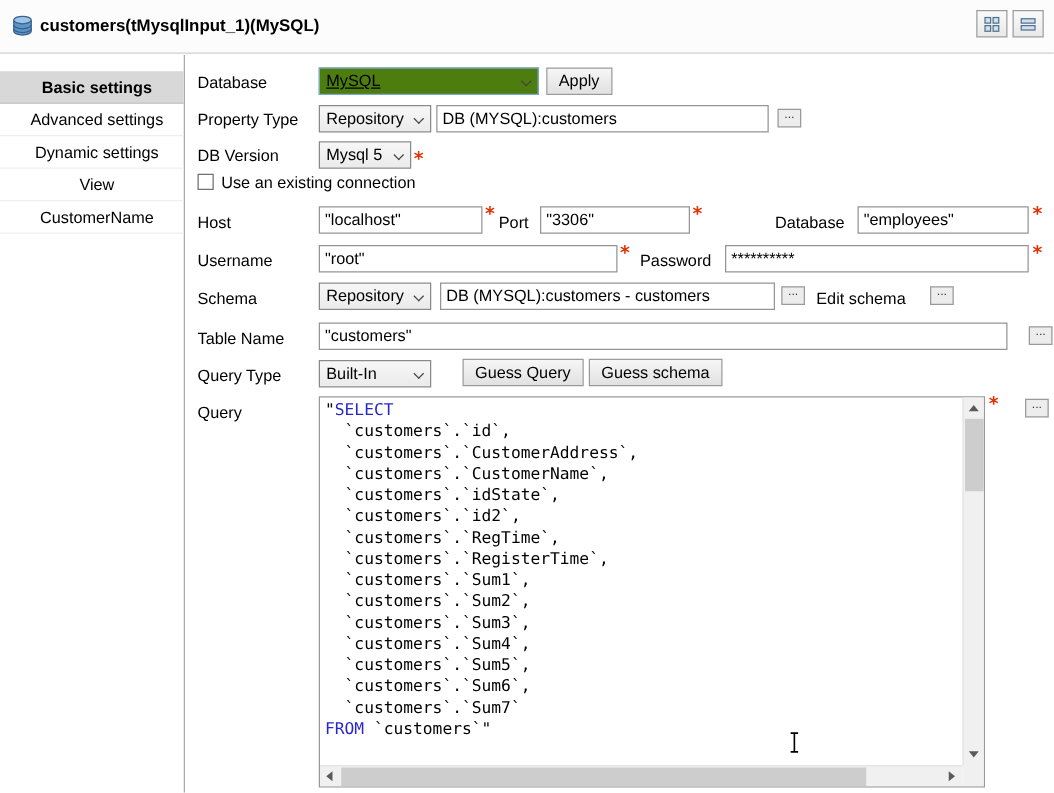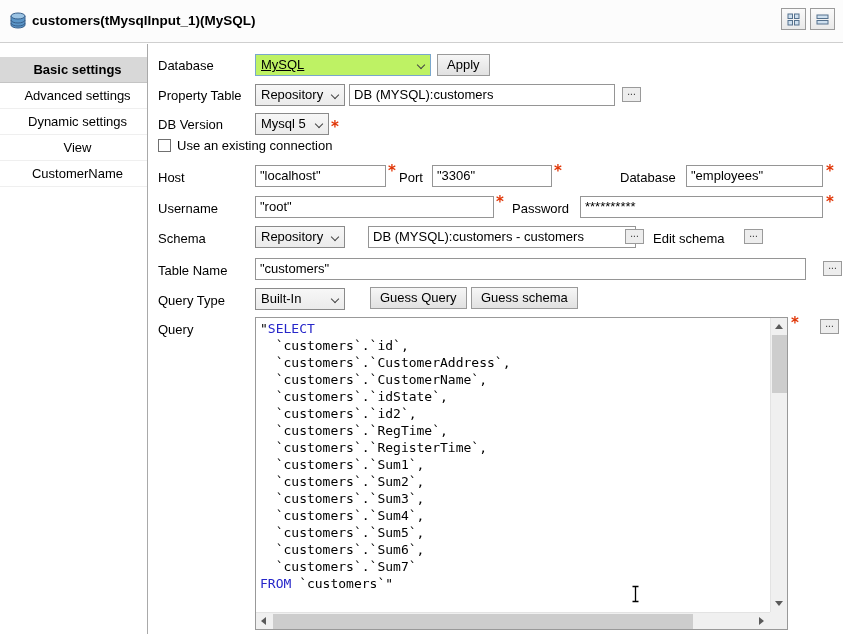--- a/index.html
+++ b/index.html
@@ -29,21 +29,21 @@
   .sb-item{ height:26px; line-height:26px; padding-left:8px; border-bottom:1px solid #efefef;
             white-space:nowrap; cursor:default;text-align:center; }
   .sb-item.selected{ background:var(--sel-bg,#d8d8d8); font-weight:bold; border-bottom:1px solid #c4c4c4; }
 
   
   .lbl{ position:absolute; white-space:nowrap; }
   .field{ position:absolute; height:22px; background:#fff; border:1px solid #959595;
           line-height:20px; padding:0 4px; white-space:nowrap; overflow:hidden; }
   .combo{ position:absolute; height:22px; border:1px solid #8a8a8a;
           background:linear-gradient(#f7f7f7,#ebebeb); line-height:20px; padding:0 20px 0 5px; white-space:nowrap; }
-  .combo.blue{ background:#bef264; border-color:#7aa7cc;text-decoration:underline; }
+  .combo.blue{ background:#4d7c0f; border-color:#7aa7cc;text-decoration:underline; }
   .chev{ position:absolute; right:6px; top:7px; width:6px; height:6px;
          border-right:1.4px solid #444; border-bottom:1.4px solid #444; transform:rotate(45deg); }
   .btn{ position:absolute; height:22px; border:1px solid #9a9a9a;
         background:linear-gradient(#f6f6f6,#e1e1e1); line-height:20px; text-align:center; padding:0 9px; white-space:nowrap; }
   .mbtn{ position:absolute; width:19px; height:15px; border:1px solid #9a9a9a; background:#ededed;
          font-size:10px; line-height:7px; text-align:center; color:#333; }
   .req{ position:absolute; color:var(--req-color,#e03405); font-size:15px; font-weight:bold; font-family:"DejaVu Sans", sans-serif; }
   .cb{ position:absolute; width:13px; height:13px; border:1px solid #707070; background:#fff; }
 
   
@@ -97,21 +97,21 @@
 
   .lbl-username{ left:158px; top:201px; }
   .field-username{ left:255px; top:196px; width:239px; }
   .req-username{ left:496px; top:193px; }
   .lbl-password{ left:512px; top:201px; }
   .field-password{ left:580px; top:196px; width:243px; }
   .req-password{ left:826px; top:193px; }
 
   .lbl-schema{ left:158px; top:231px; }
   .combo-schema{ left:255px; top:226px; width:90px; }
-  .field-schema{ left:368px; top:226px; width:268px; }
+  .field-schema{ left:352px; top:226px; width:268px; }
   .mbtn-schema{ left:625px; top:229px; }
   .lbl-editschema{ left:653px; top:231px; }
   .mbtn-editschema{ left:744px; top:229px; }
 
   .lbl-tablename{ left:158px; top:263px; }
   .field-tablename{ left:255px; top:258px; width:551px; }
   .mbtn-tablename{ left:823px; top:261px; }
 
   .lbl-querytype{ left:158px; top:293px; }
   .combo-querytype{ left:255px; top:288px; width:90px; }
@@ -162,21 +162,21 @@
   <div class="sb-item">CustomerName</div>
 </div>
 
 <span class="lbl lbl-database">Database</span>
 <span class="combo combo-database blue">
   <span>MySQL</span>
   <span class="chev"></span>
 </span>
 <span class="btn btn-apply">Apply</span>
 
-<span class="lbl lbl-property">Property Table</span>
+<span class="lbl lbl-property">Property Type</span>
 <span class="combo combo-property">
   <span>Repository</span>
   <span class="chev"></span>
 </span>
 <span class="field field-property">DB (MYSQL):customers</span>
 <span class="mbtn mbtn-property">...</span>
 
 <span class="lbl lbl-dbversion">DB Version</span>
 <span class="combo combo-dbversion">
   <span>Mysql 5</span>

